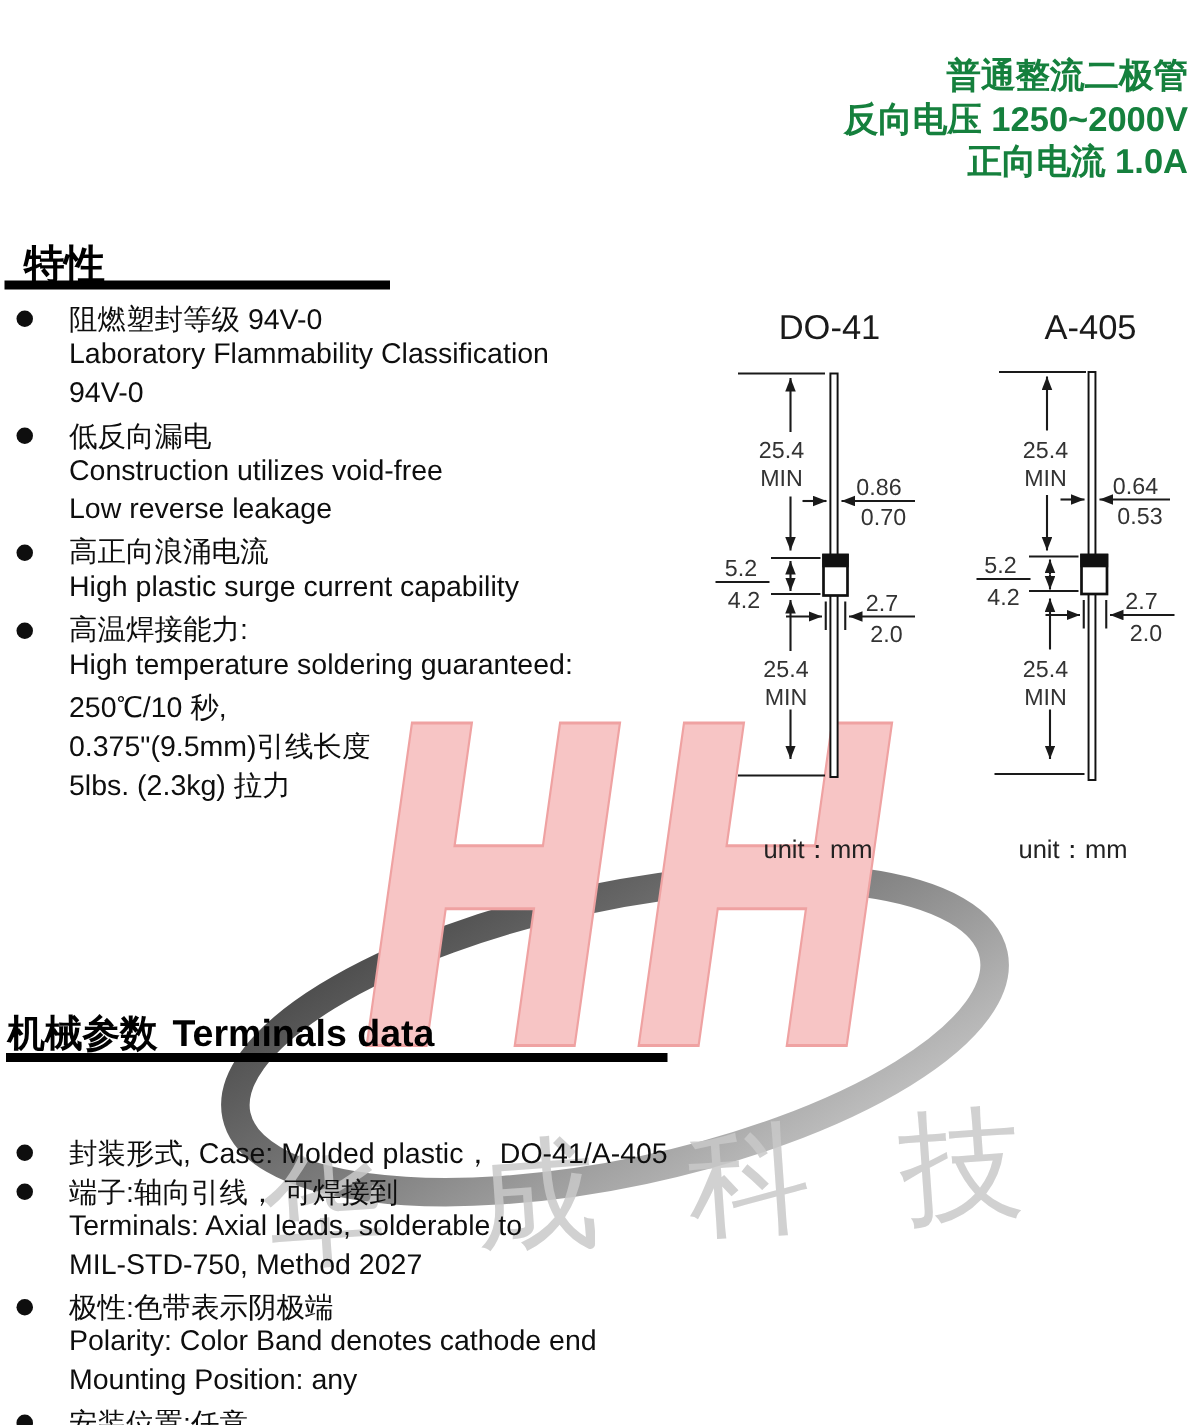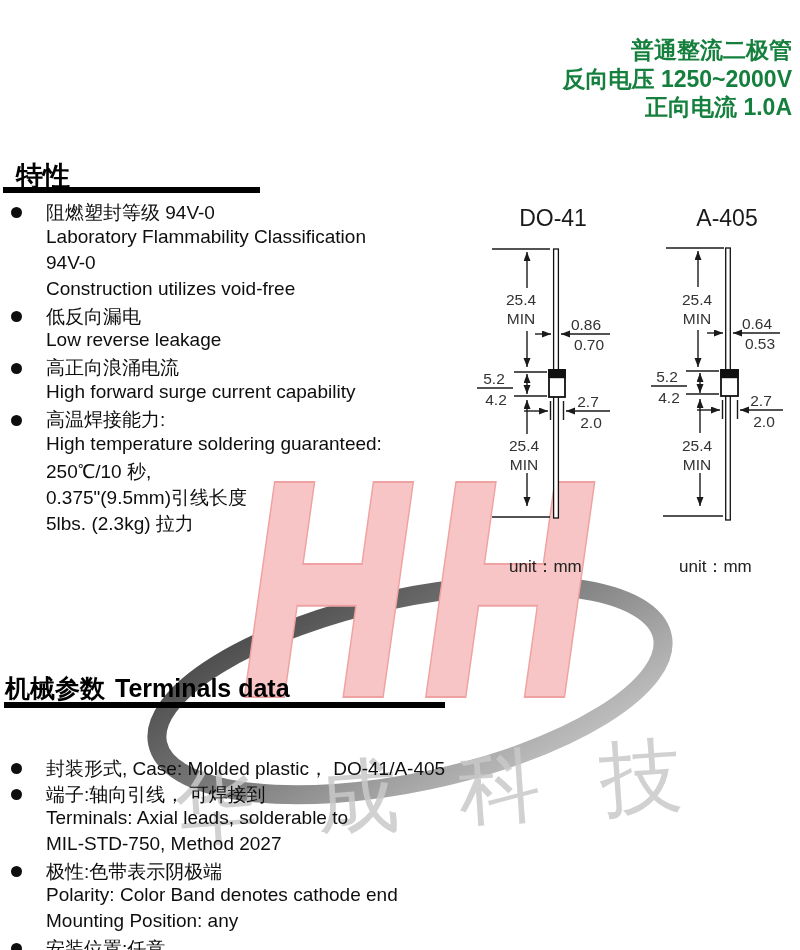--- a/index.html
+++ b/index.html
@@ -84,35 +84,35 @@
         <span class="bdot"></span>
         <span>阻燃塑封等级 94V-0</span>
       </div>
     <div class="frow">
         <span>Laboratory Flammability Classification</span>
       </div>
     <div class="frow">
         <span>94V-0</span>
       </div>
     <div class="frow">
+        <span class="bdot"></span>
+        <span>低反向漏电</span>
+      </div>
+    <div class="frow">
         <span>Construction utilizes void-free</span>
       </div>
     <div class="frow">
-        <span class="bdot"></span>
-        <span>低反向漏电</span>
-      </div>
-    <div class="frow">
         <span>Low reverse leakage</span>
       </div>
     <div class="frow">
         <span class="bdot"></span>
         <span>高正向浪涌电流</span>
       </div>
     <div class="frow">
-        <span>High forward surge current capability</span>
+        <span>High plastic surge current capability</span>
       </div>
     <div class="frow">
         <span class="bdot"></span>
         <span>高温焊接能力:</span>
       </div>
     <div class="frow">
         <span>High temperature soldering guaranteed:</span>
       </div>
     <div class="frow">
         <span>250℃/10 秒,</span>

